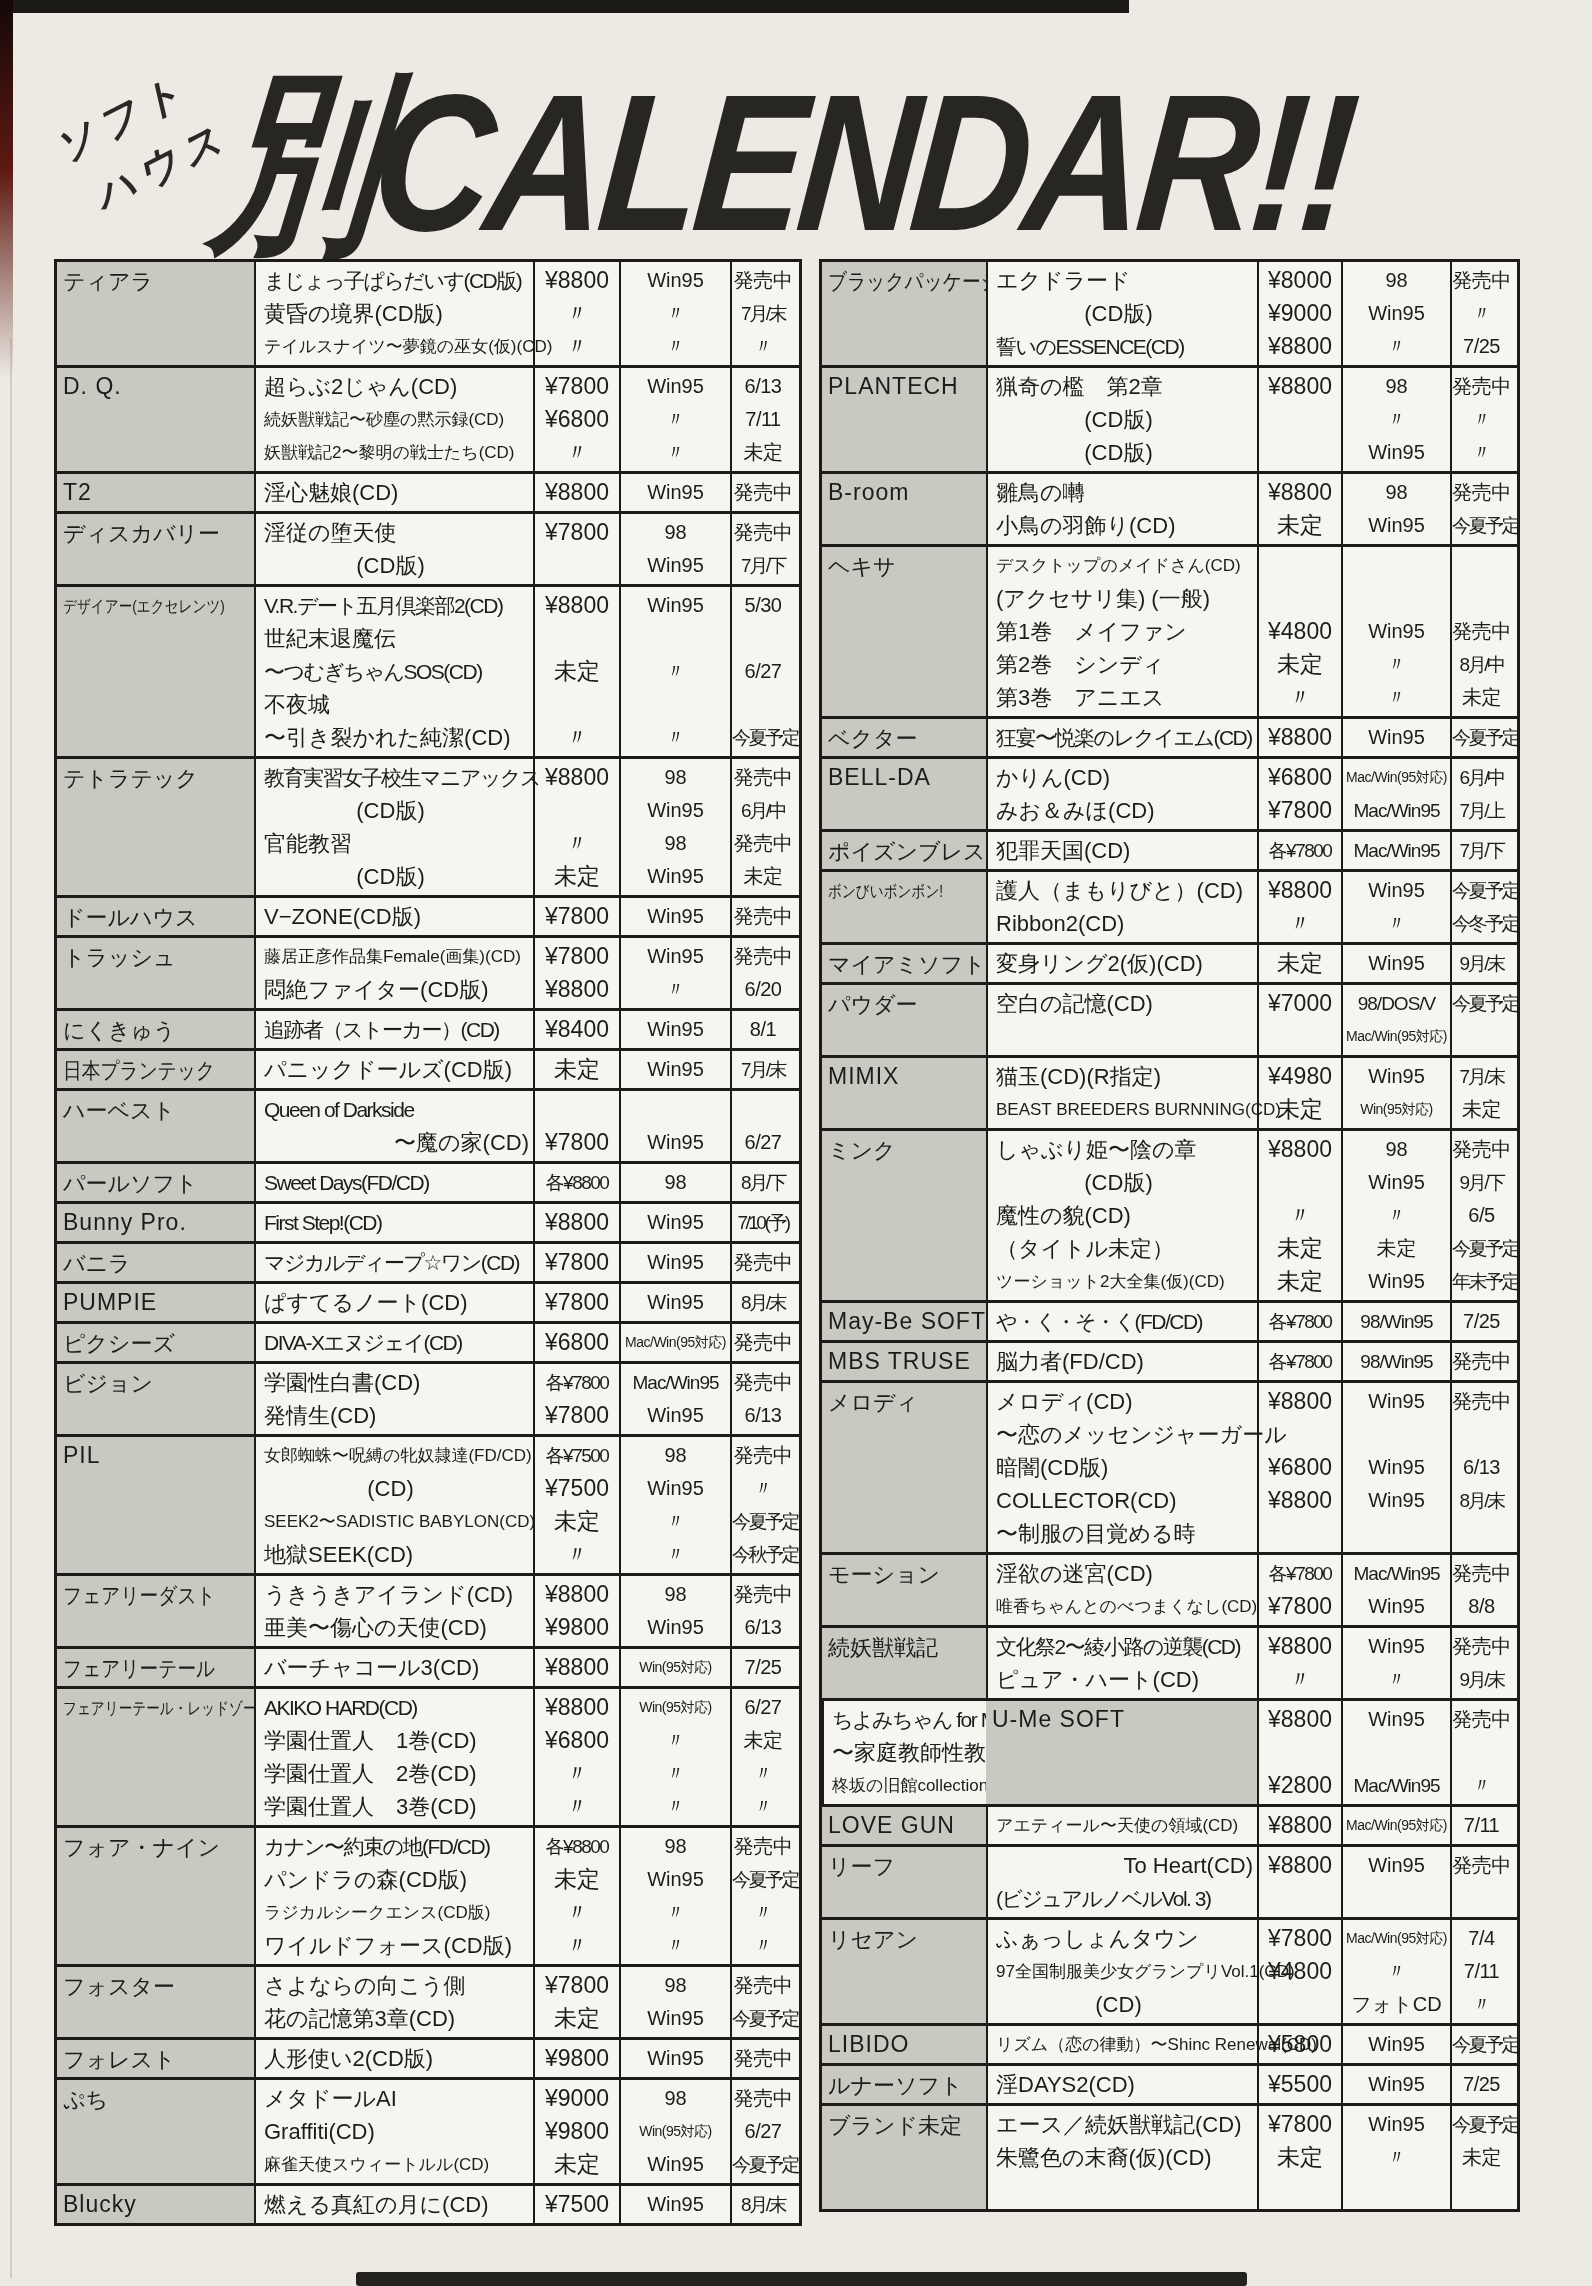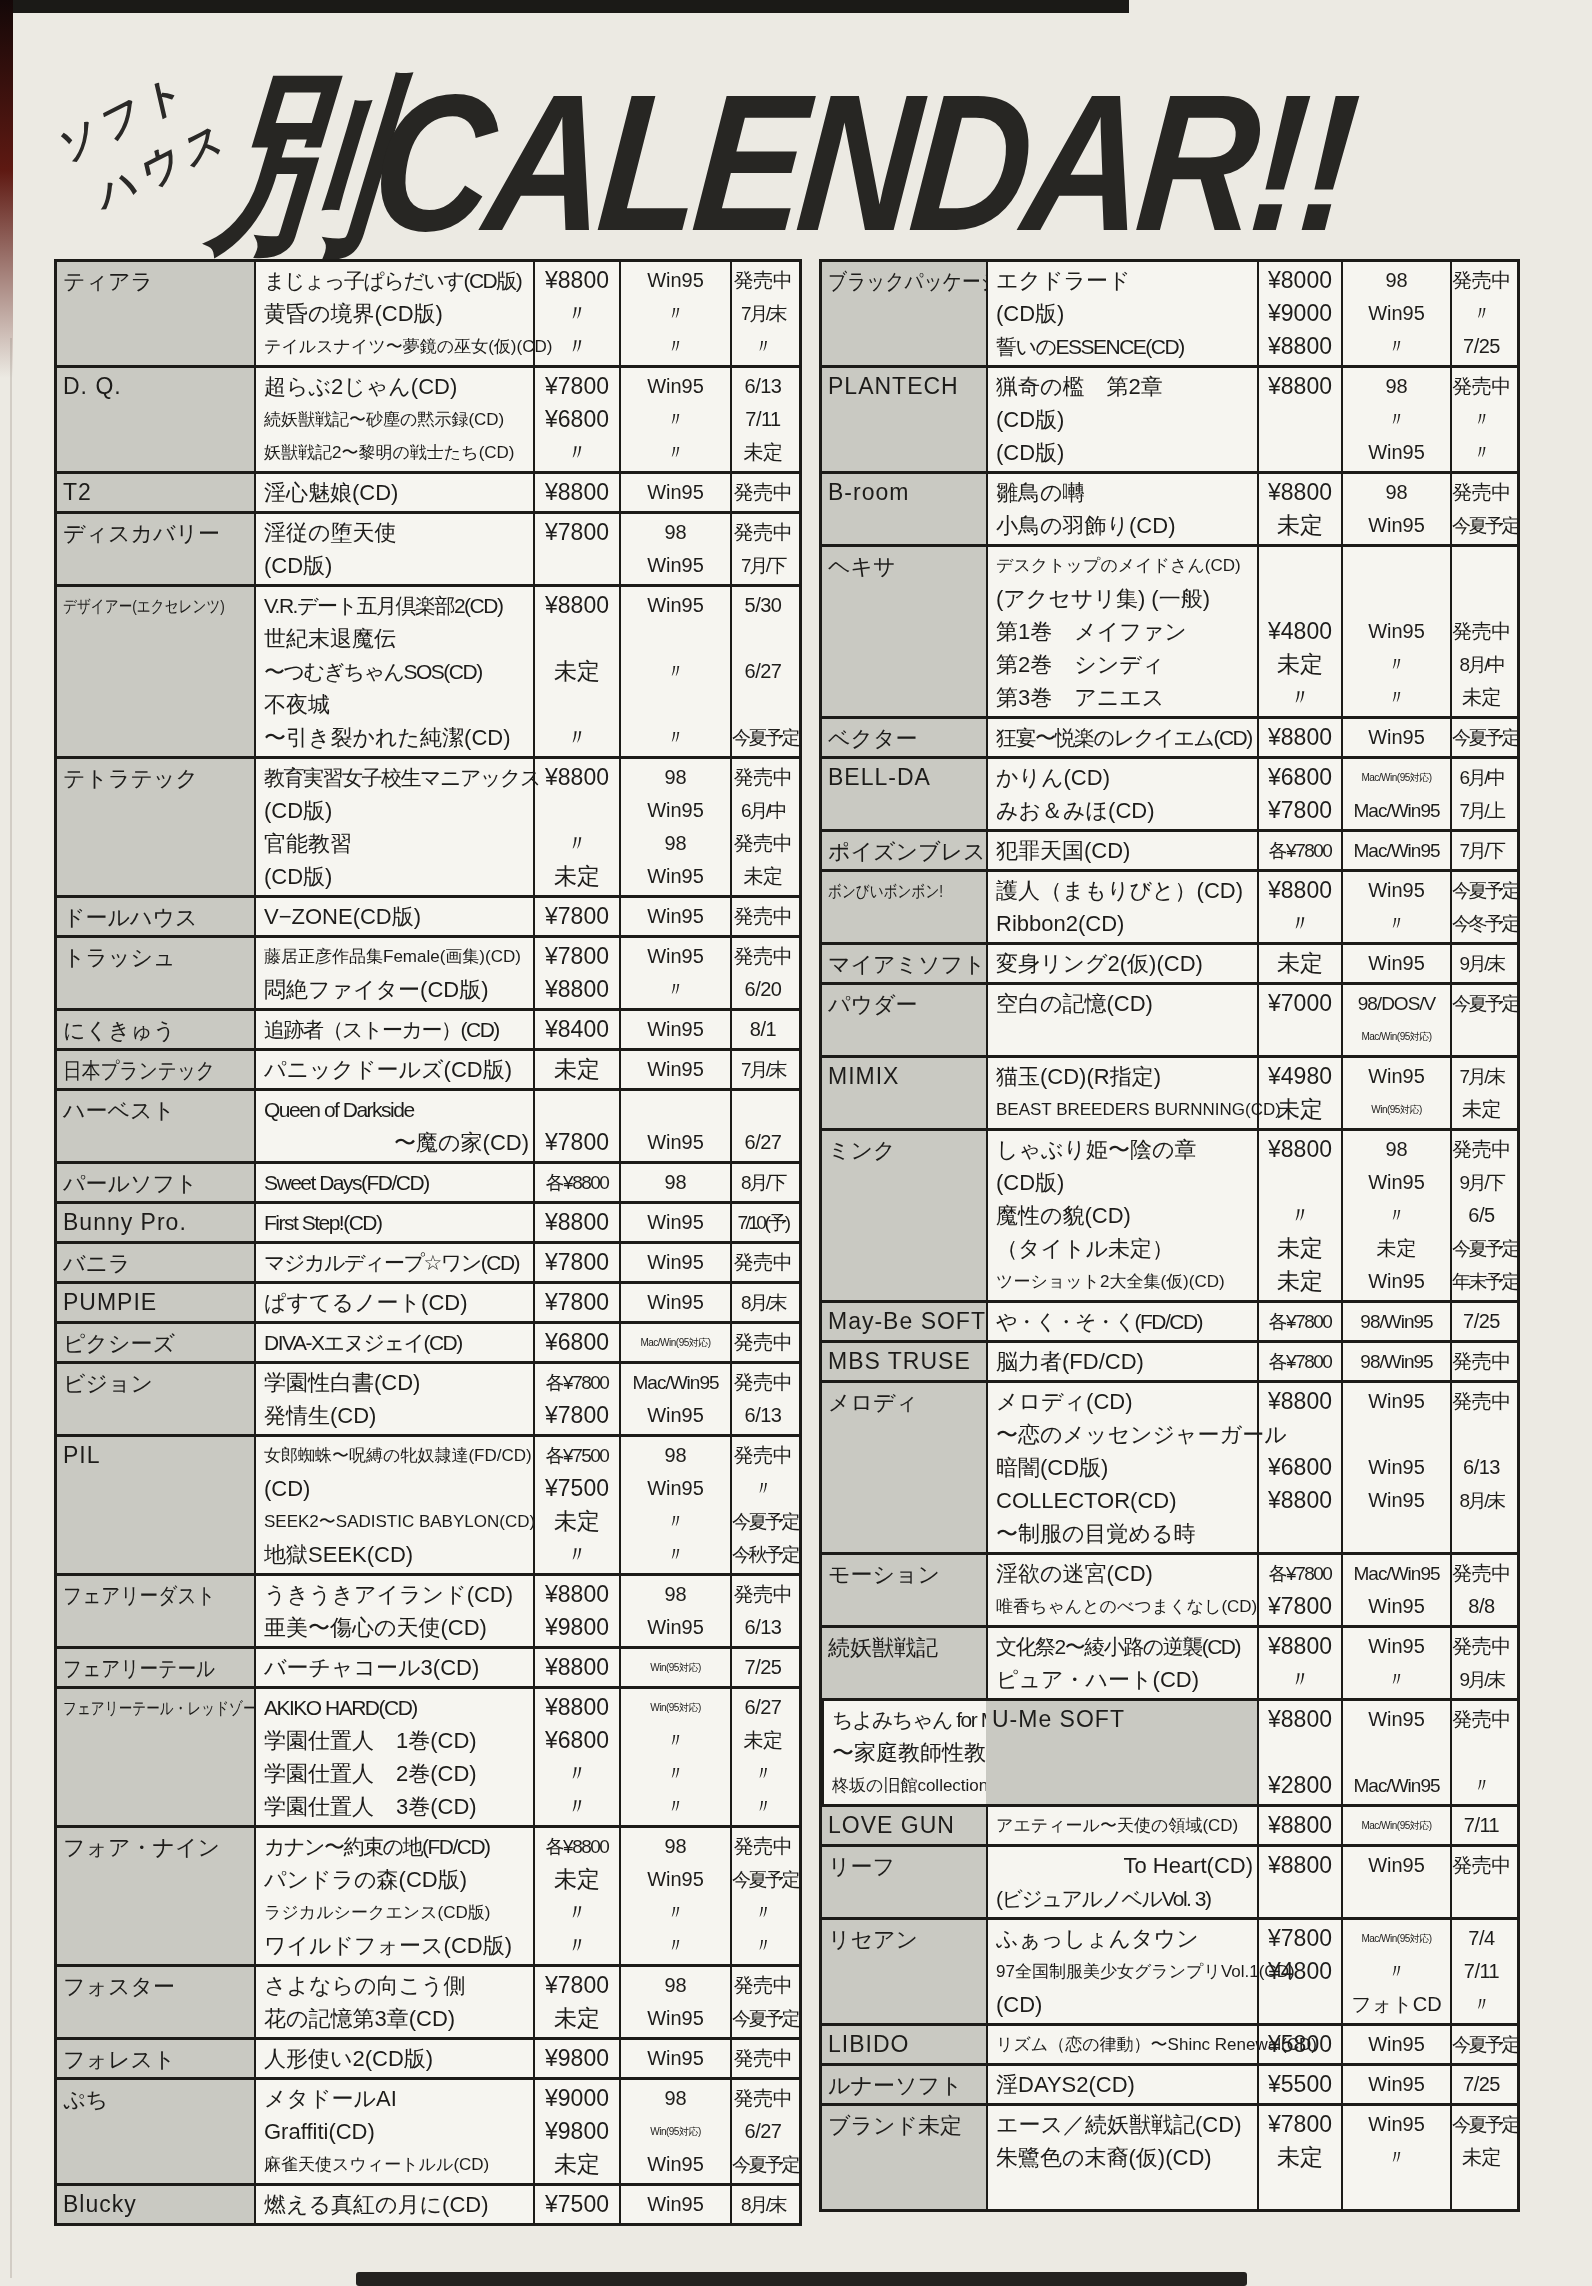--- a/index.html
+++ b/index.html
@@ -34,27 +34,27 @@
   .maker{background:var(--maker-bg,#c9c9c2);padding:5px 6px 0;font-size:22px;overflow:hidden}
   .maker span{display:inline-block;white-space:nowrap}
   .maker.lat{font-size:23px;letter-spacing:1px}
   .maker.mcond span{transform:scaleX(.85);transform-origin:left center}
   .maker.msm span{font-size:17px;transform:scaleX(.8);transform-origin:left center}
 
   .ln{height:33px;line-height:33px;white-space:nowrap;overflow:visible}
   .ln.t{padding:0 4px 0 8px;font-size:22px}
   .ln.t.small{font-size:17px}
   .ln.t.tcond{font-size:21px;letter-spacing:-1.5px}
-  .ln.t.right{text-align:left;padding-right:16px}
+  .ln.t.right{text-align:center;padding-right:16px}
   .ln.t.center{text-align:right}
   .ln.p{font-size:23px;text-align:center}
   .ln.p.cond{font-size:19px;letter-spacing:-1.5px}
   .ln.o{font-size:20px;text-align:center}
   .ln.o.cond{font-size:19px;letter-spacing:-1px}
-  .ln.o.small{font-size:10px;letter-spacing:-0.5px}
+  .ln.o.small{font-size:14px;letter-spacing:-0.5px}
   .ln.d{font-size:20px;text-align:center;letter-spacing:-0.5px}
   .ln.d.cond{font-size:19px;letter-spacing:-2.5px}
 </style>
 </head>
 <body>
 
 <div class="topbar"></div>
 <div class="leftstrip"></div>
 <div class="scanline"></div>
 <div class="bottombar"></div>

